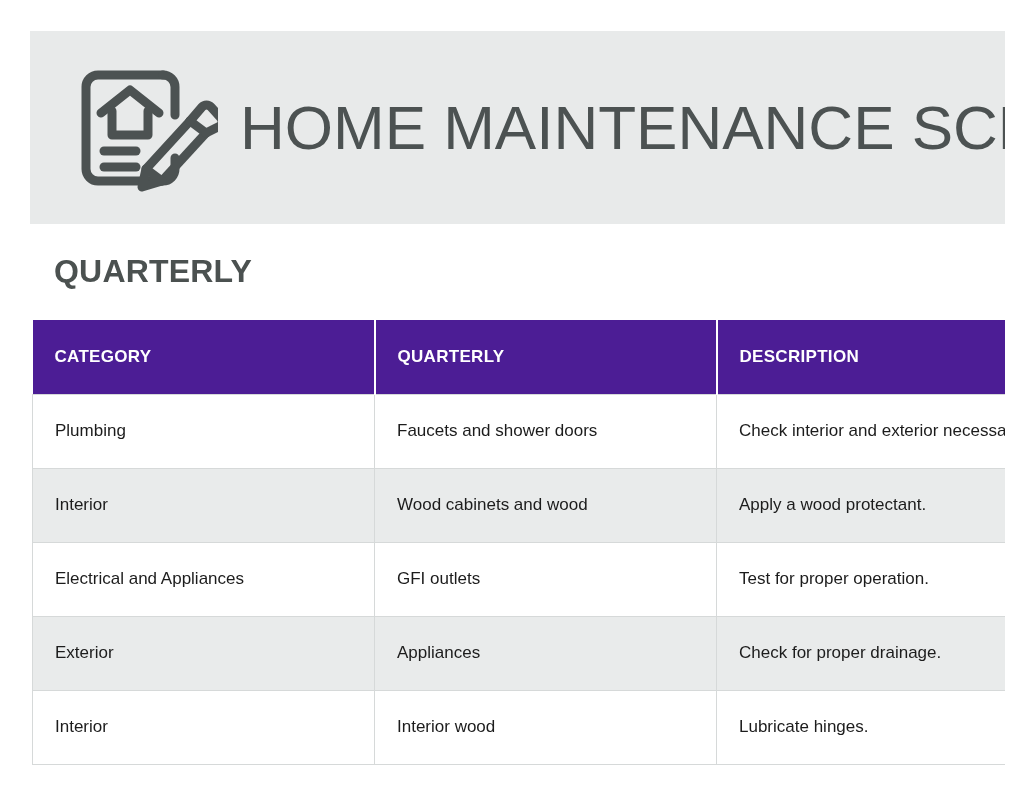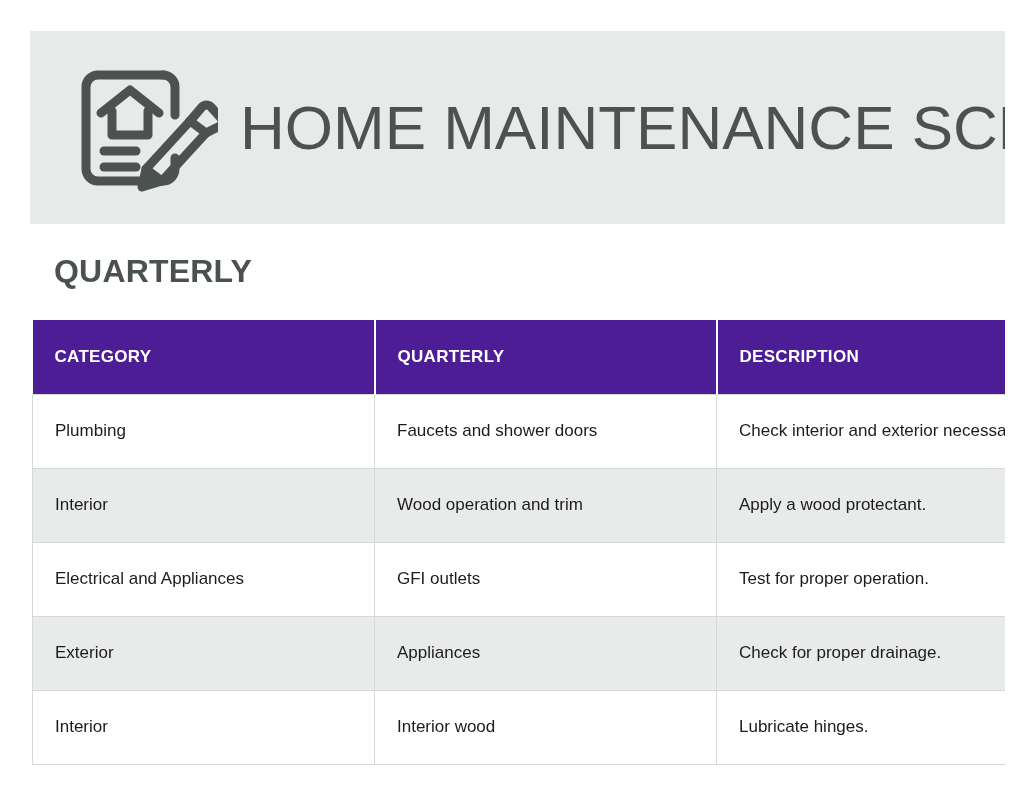--- a/index.html
+++ b/index.html
@@ -173,21 +173,21 @@
         </tr>
       </thead>
       <tbody>
         <tr class="plain">
           <td>Plumbing</td>
           <td>Faucets and shower doors</td>
           <td>Check interior and exterior necessary.</td>
         </tr>
         <tr class="alt">
           <td>Interior</td>
-          <td>Wood operation and trim</td>
+          <td>Wood cabinets and wood</td>
           <td>Apply a wood protectant.</td>
         </tr>
         <tr class="plain">
           <td>Electrical and Appliances</td>
           <td>GFI outlets</td>
           <td>Test for proper operation.</td>
         </tr>
         <tr class="alt">
           <td>Exterior</td>
           <td>Appliances</td>

